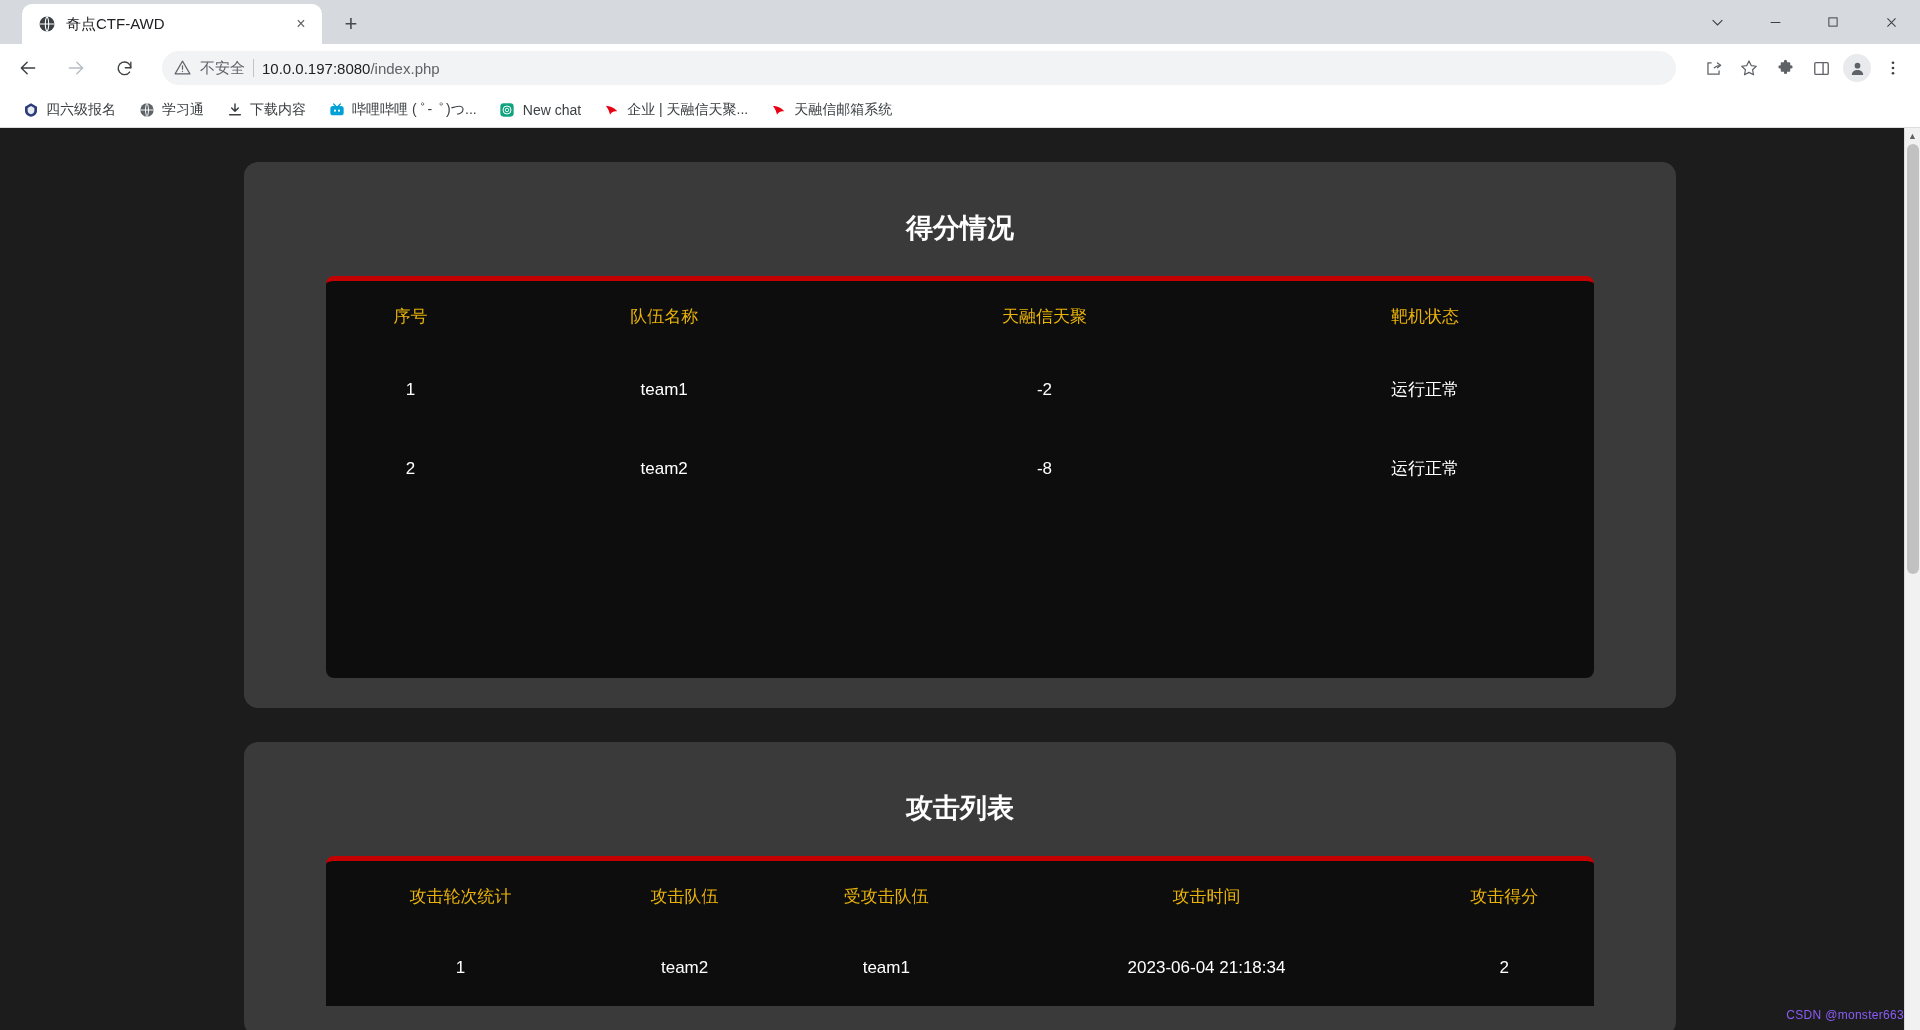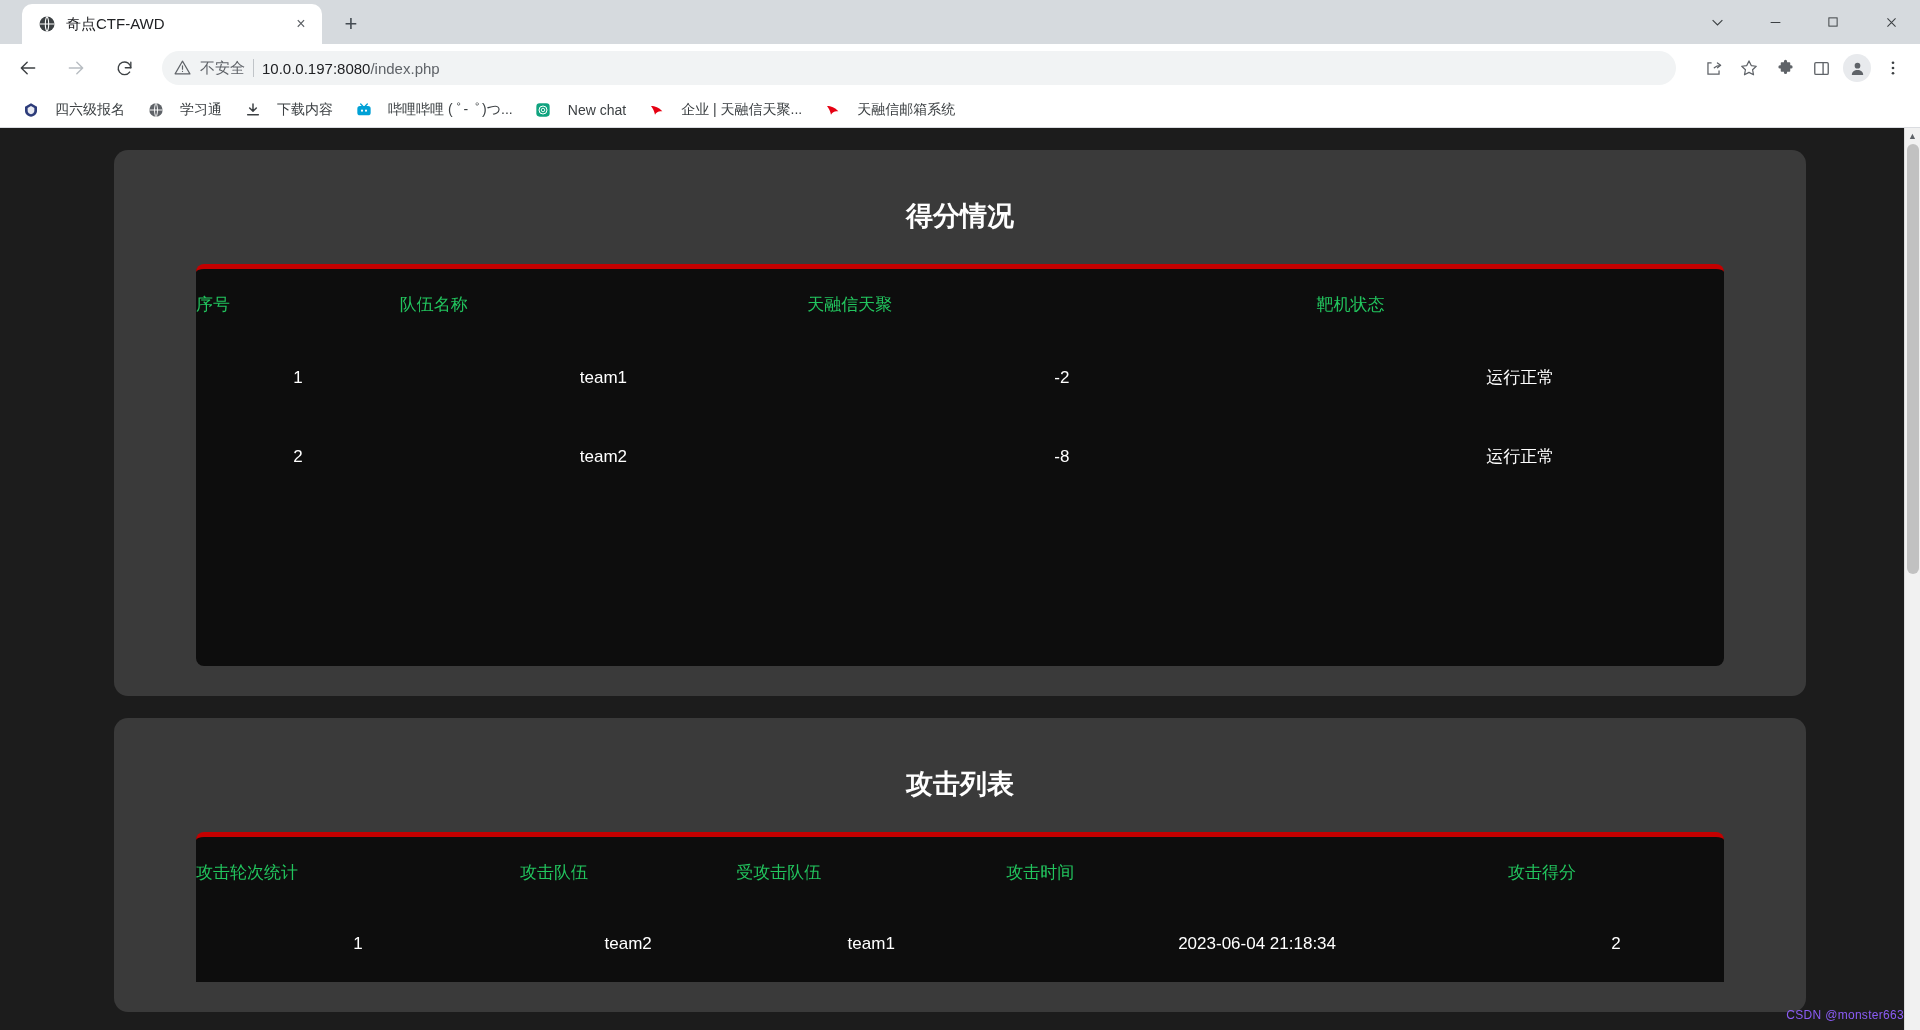--- a/index.html
+++ b/index.html
@@ -74,21 +74,21 @@
   }
   .avatar-ico {
     width: 28px; height: 28px; border-radius: 50%; background: #e8eaed;
     display: flex; align-items: center; justify-content: center; color: #5f6368;
   }
 
   .bookmarks {
     height: 36px; background: #ffffff; border-bottom: 1px solid #dadce0;
     display: flex; align-items: center; padding: 0 14px; gap: 6px; overflow: hidden;
   }
-  .bm { display: flex; align-items: center; gap: 16px; padding: 4px 8px; border-radius: 4px; white-space: nowrap; justify-content: flex-end; }
+  .bm { display: flex; align-items: center; gap: 7px; padding: 4px 8px; border-radius: 4px; white-space: nowrap; justify-content: flex-end; }
   .bm-label { font-size: 14px; color: #3c4043; }
   .bm-ico { width: 17px; height: 17px; flex: 0 0 17px; display: flex; align-items: center; justify-content: center; }
 
   
   .viewport {
     flex: 1; background: #1c1c1c; position: relative; overflow: hidden;
     display: flex; flex-direction: column;
   }
   .page { flex: 1; overflow: hidden; position: relative; }
 
@@ -96,35 +96,35 @@
     height: 62px; background: #8b0000; width: 100%;
     display: flex; align-items: center; justify-content: center; gap: 100px;
   }
   .nav-link {
     color: #ffffff; font-size: 19px; text-decoration: none;
     padding: 8px 16px; white-space: nowrap;
   }
 
   .card {
     background: #3a3a3a; border-radius: 14px;
-    margin: 22px auto 0; width: 1692px; padding: 26px 0 30px;
+    margin: 34px auto 0; width: 1432px; padding: 26px 0 30px;
   }
   .card-title {
     text-align: center; color: #ffffff; font-size: 27px; font-weight: bold;
     padding: 22px 0 30px;
   }
   .tablewrap {
     background: #0d0d0d; border-radius: 8px; margin: 0 82px;
     border-top: 5px solid #c40000; overflow: hidden;
   }
   .tablewrap.rounded-top { border-radius: 8px 8px 0 0; }
   table { width: 100%; border-collapse: collapse; }
   th {
-    color: #22c55e; font-size: 17px; font-weight: normal;
-    padding: 24px 0 22px; text-align: left;
+    color: #eab308; font-size: 17px; font-weight: normal;
+    padding: 24px 0 22px; text-align: center;
   }
   td {
     color: #ffffff; font-size: 17px; padding: 28px 0; text-align: center;
   }
   tr.spacer td { padding: 0; height: 170px; }
 
   .watermark {
     position: absolute; right: 16px; bottom: 8px;
     font-size: 12px; color: #8b5cf6; letter-spacing: .3px;
   }

